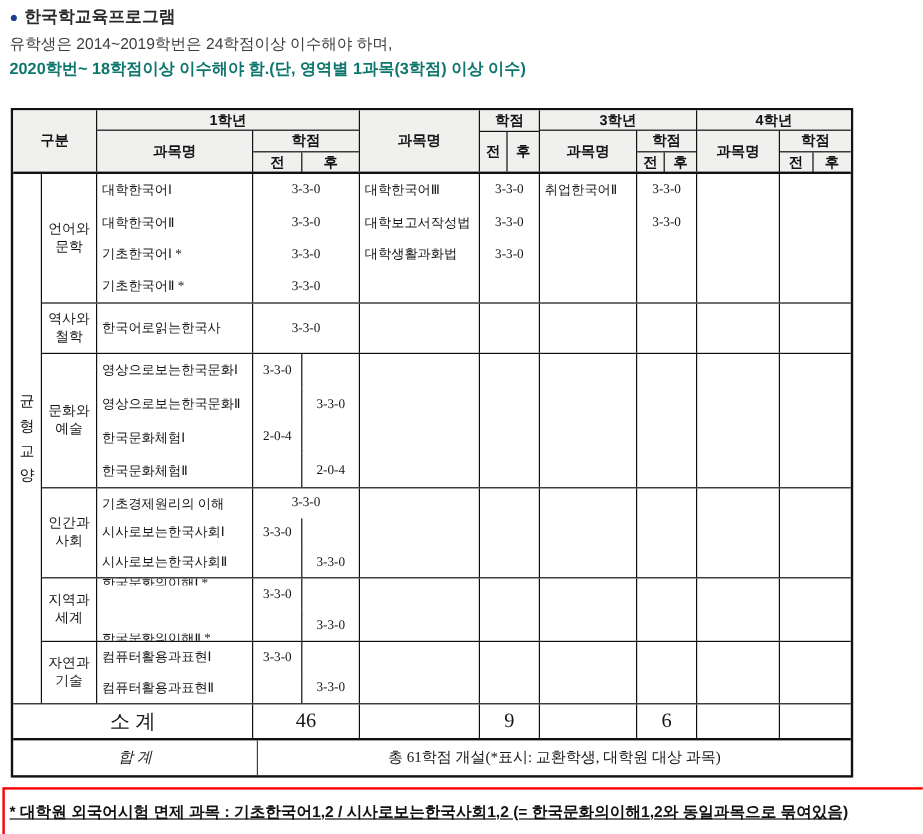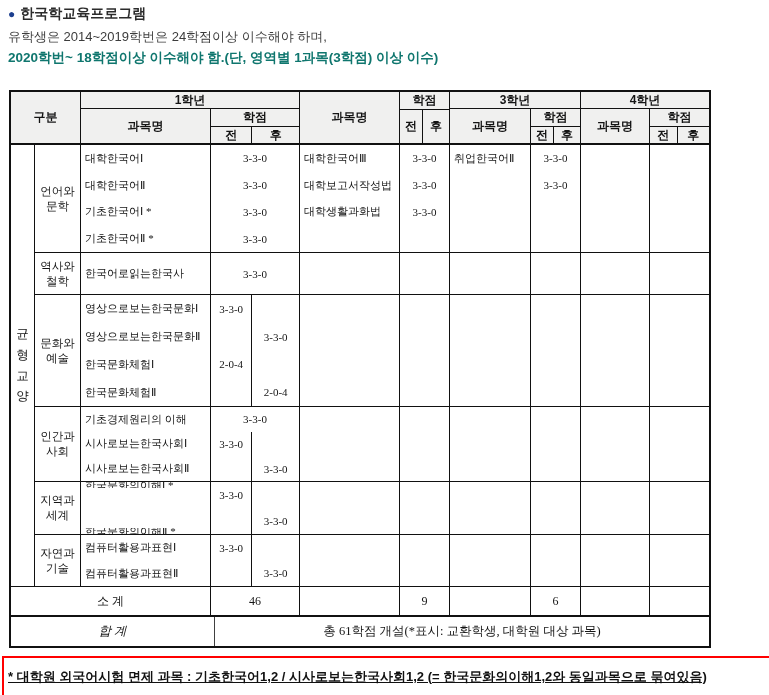--- a/index.html
+++ b/index.html
@@ -41,21 +41,21 @@
     font-size:11.5px;line-height:1.3;padding:0 2px;}
   .cell{border-left:1px solid #111;}
   .crs-row{display:flex;align-items:center;padding-left:4px;font-size:11px;white-space:nowrap;overflow:hidden;}
   .crd-row{font-size:11px;}
   .crd-row.fullrow{display:flex;align-items:center;justify-content:center;}
   .crd-row.split{display:flex;}
   .crd-half{display:flex;align-items:center;justify-content:center;height:100%;}
   .crd-left{width:47%;border-right:1px solid #111;}
   .crd-rightv{flex:1;}
 
-  .subrow{display:flex;height:29px;border-top:1px solid #111;font-size:12px;}
+  .subrow{display:flex;height:29px;border-top:1px solid #111;font-size:17px;}
   .sub-label{width:203px;display:flex;align-items:center;justify-content:center;}
   .sub-cell{display:flex;align-items:center;justify-content:center;border-left:1px solid #111;}
 
   .totrow{display:flex;height:31px;border-top:2px solid #111;font-size:12.5px;}
   .tot-label{width:203px;display:flex;align-items:center;justify-content:center;font-style:italic;}
   .tot-text{flex:1;border-left:1px solid #404040;display:flex;align-items:center;justify-content:center;text-align:right;}
 
   
   .footnote{position:absolute;left:2px;top:656px;width:765px;height:37px;border:2px solid #f00;
     display:flex;align-items:center;padding:0 4px;font-size:13px;font-weight:bold;color:#111;

